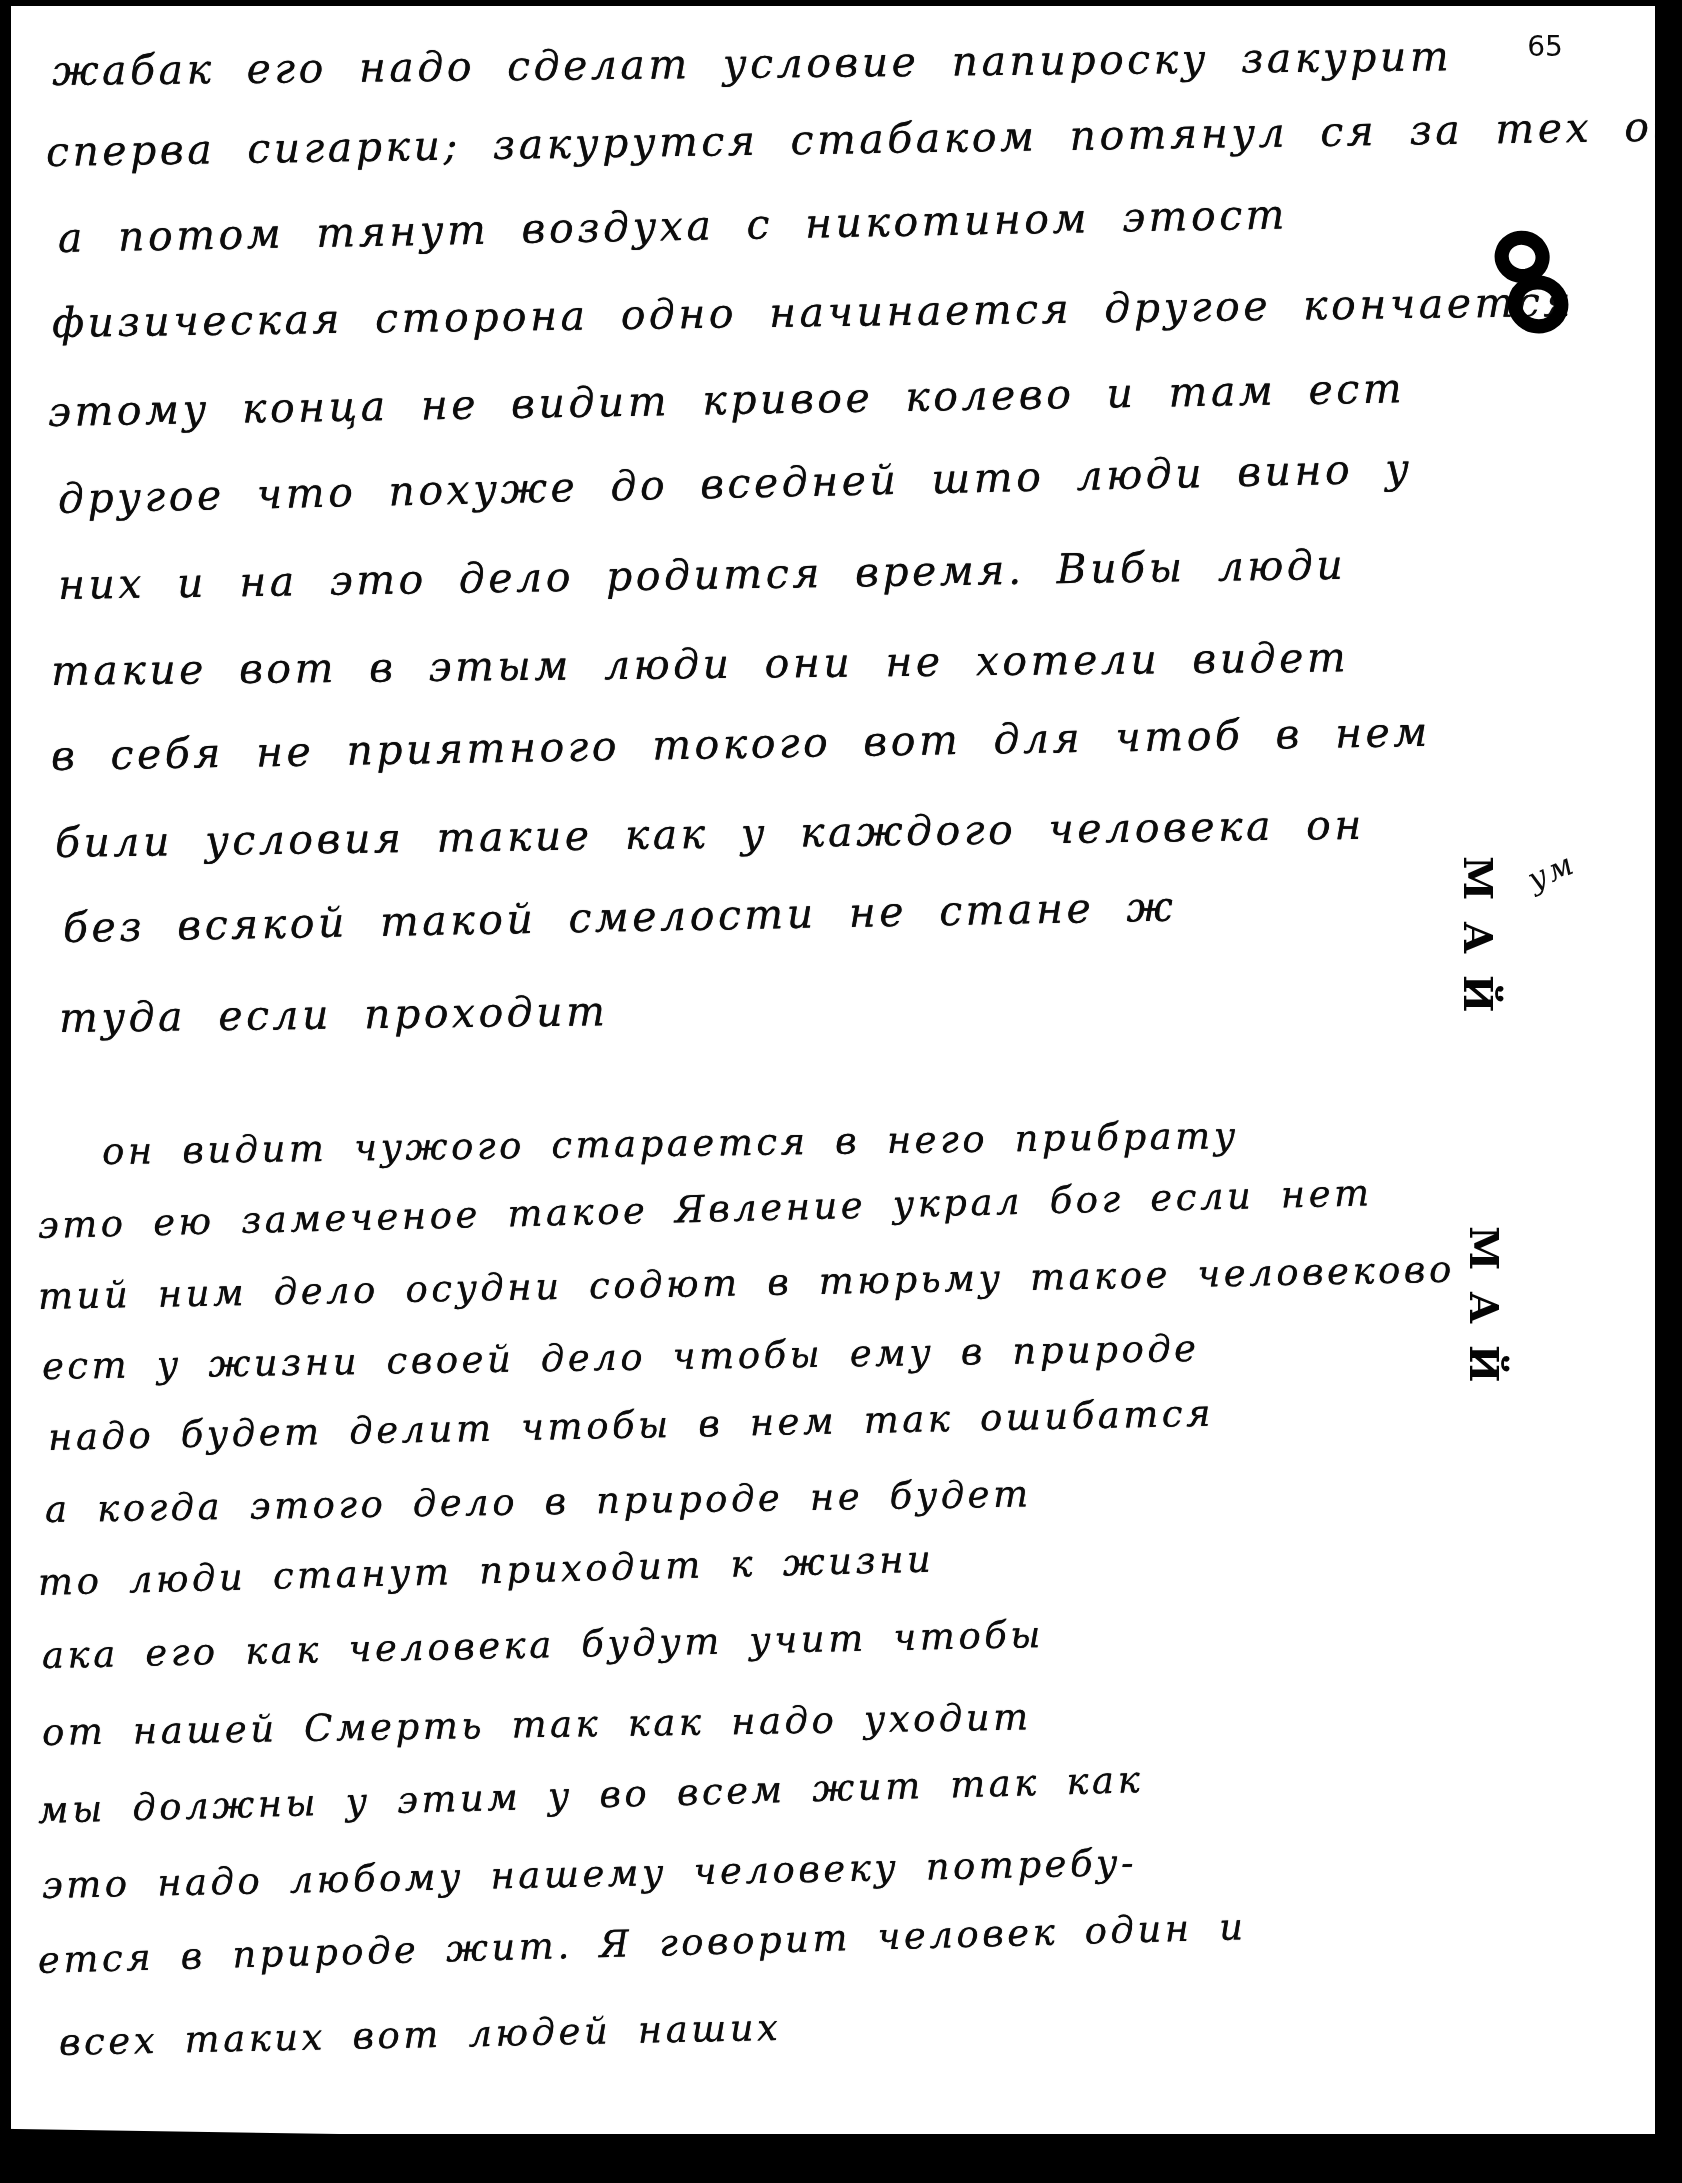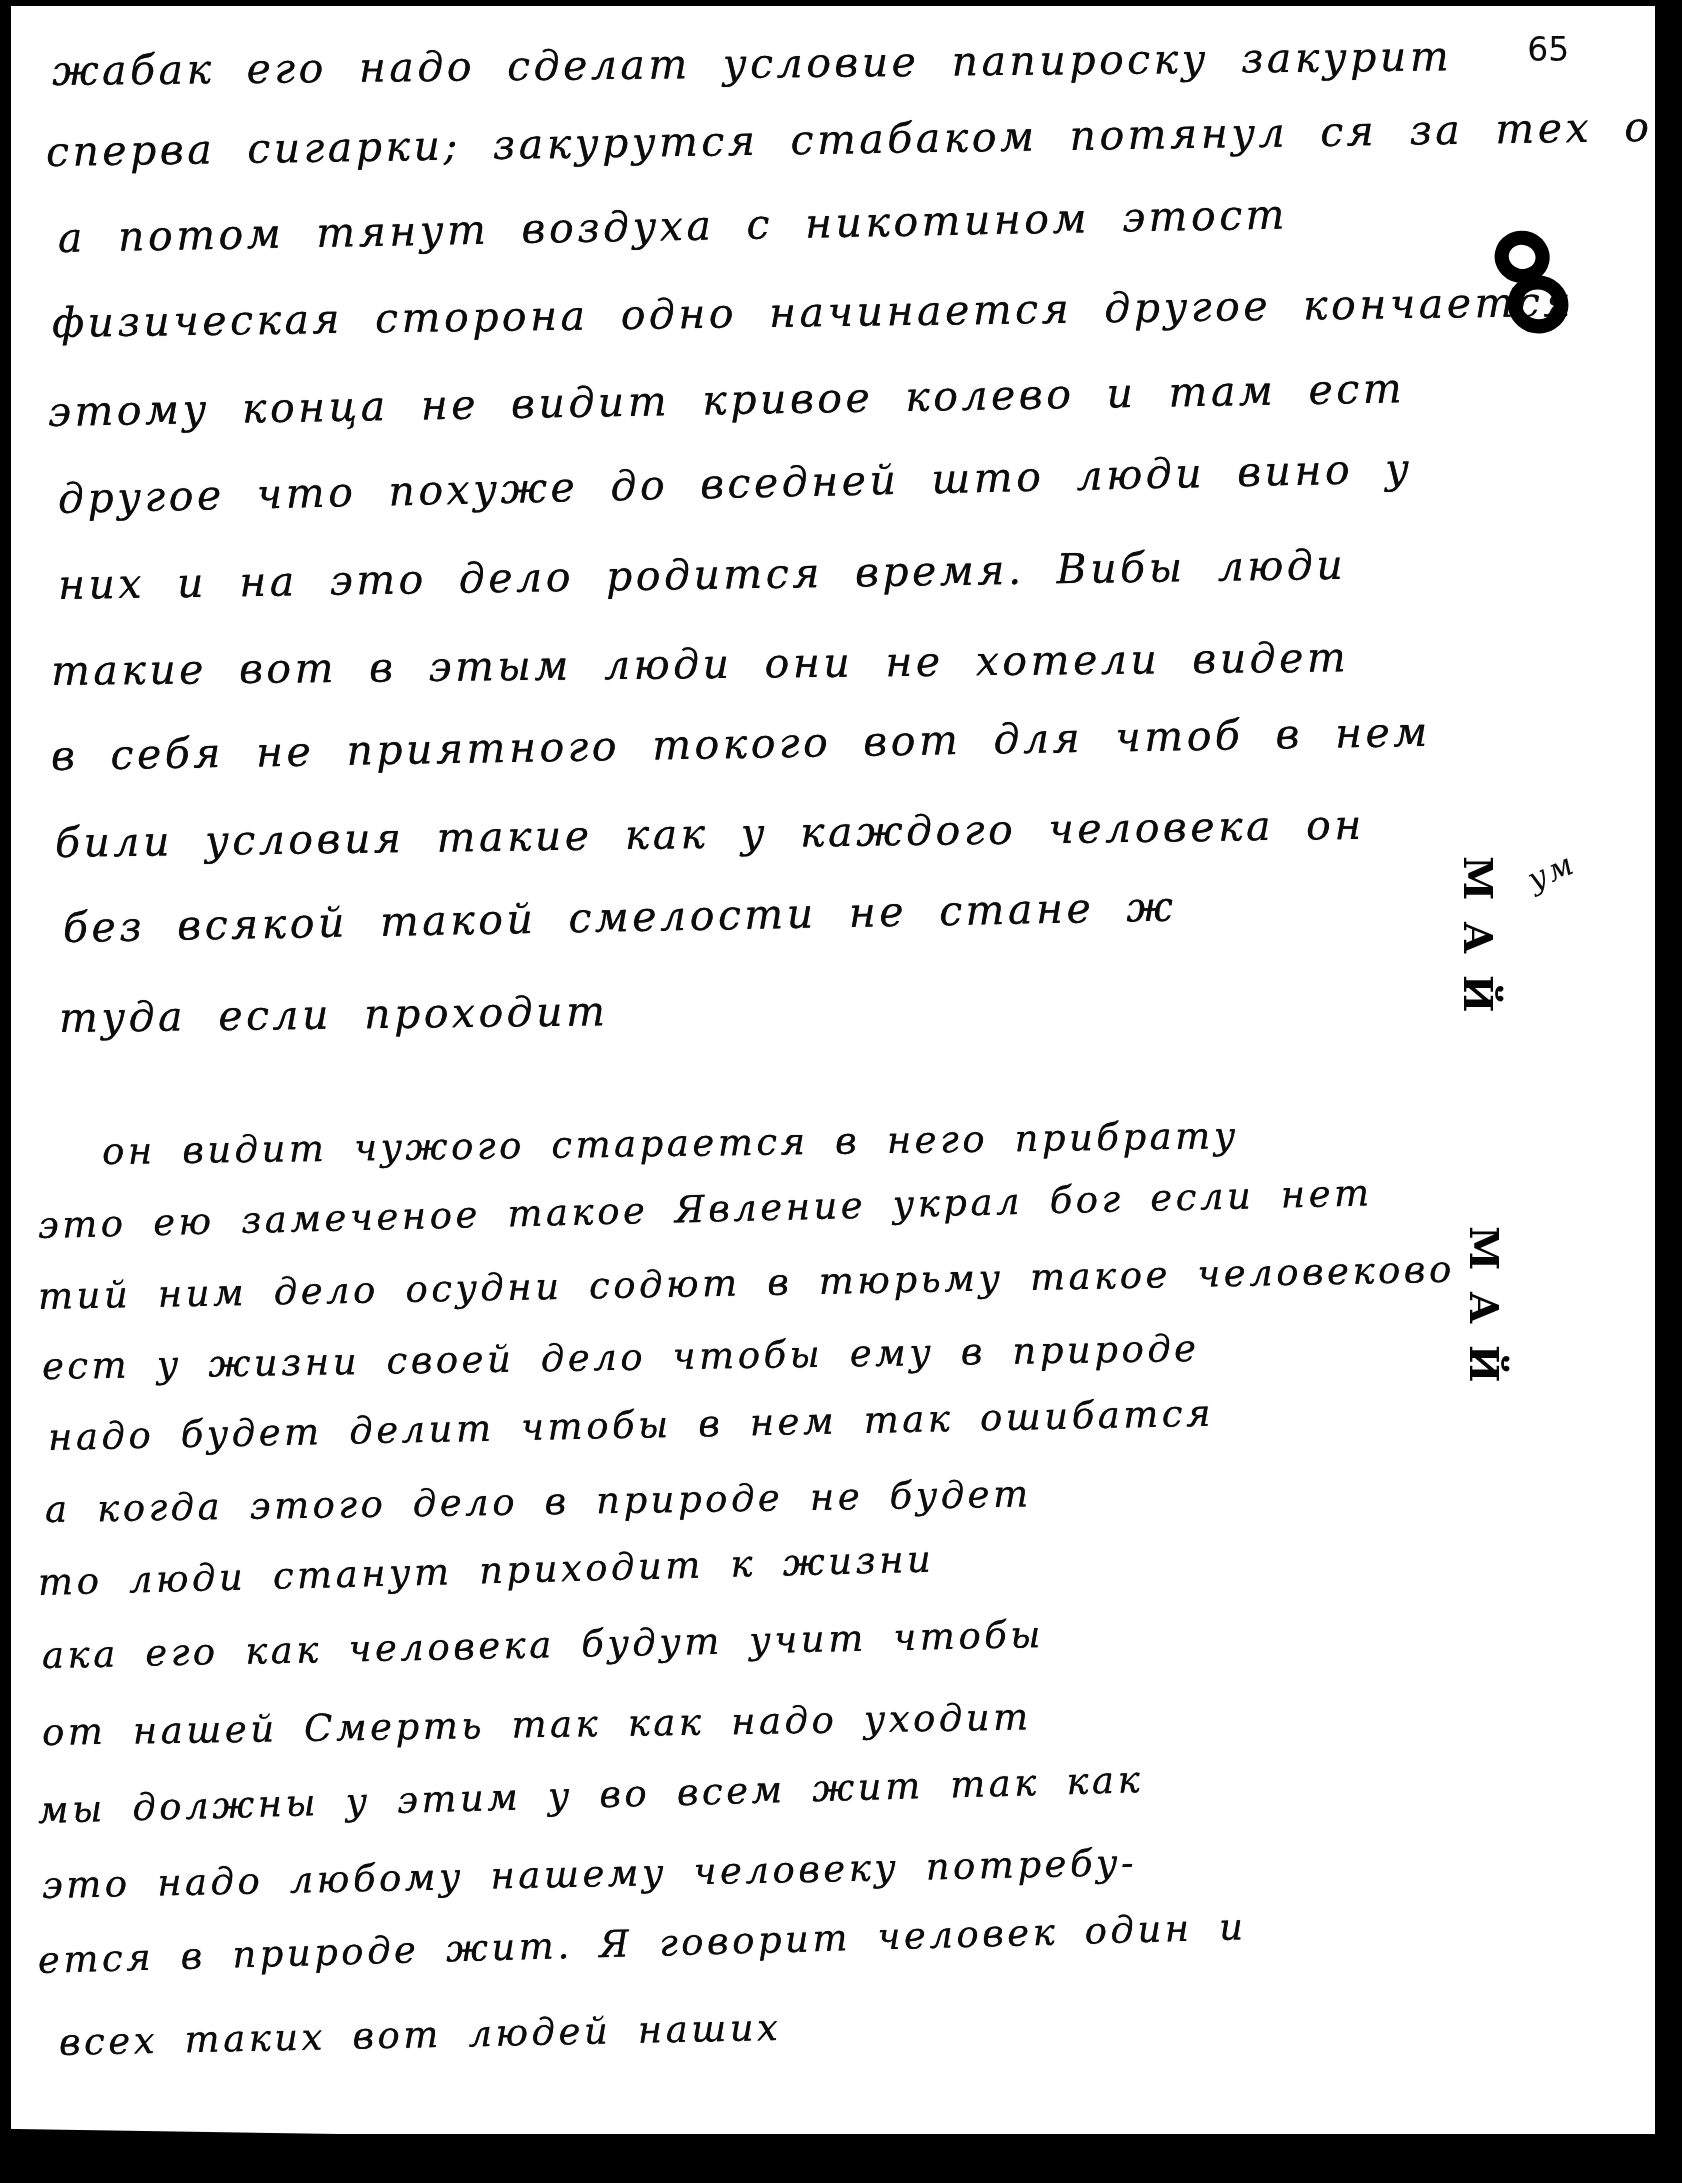--- a/index.html
+++ b/index.html
@@ -30,21 +30,21 @@
     color:#0c0c0c;
     font-style:italic;
     transform-origin:left center;
     text-shadow:0 0 0.7px #1a1a1a;
   }
   .p1{font-size:41px;letter-spacing:3.5px;word-spacing:15.6px;}
   .p2{font-size:37px;letter-spacing:3.5px;word-spacing:11.3px;}
   .page-number{
     position:absolute;left:1516px;top:24px;
     font-family:"DejaVu Sans", sans-serif;
-    font-size:33px;color:#0c0c0c;font-style:normal;
+    font-size:28px;color:#0c0c0c;font-style:normal;
   }
   .may-stamp{
     position:absolute;
     writing-mode:vertical-rl;
     font-family:"DejaVu Serif", serif;
     font-weight:bold;
     font-size:40px;
     letter-spacing:21px;
     color:#050505;
   }

